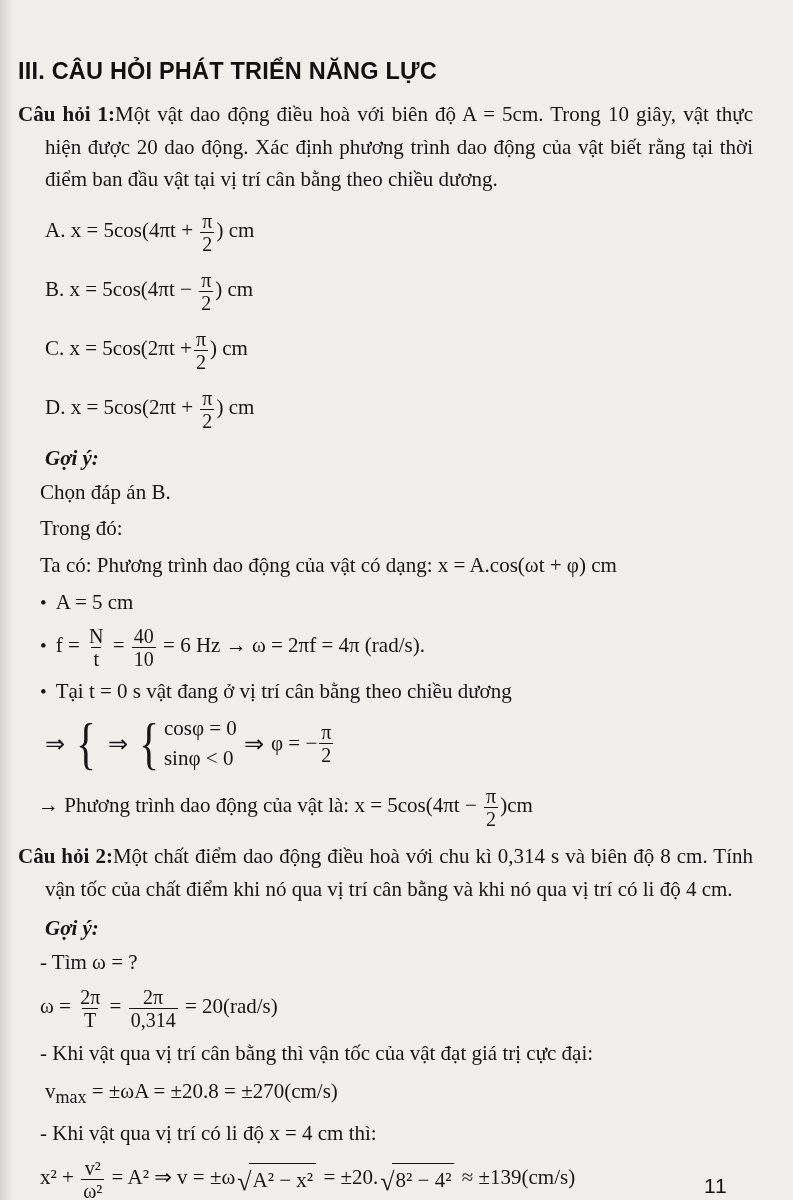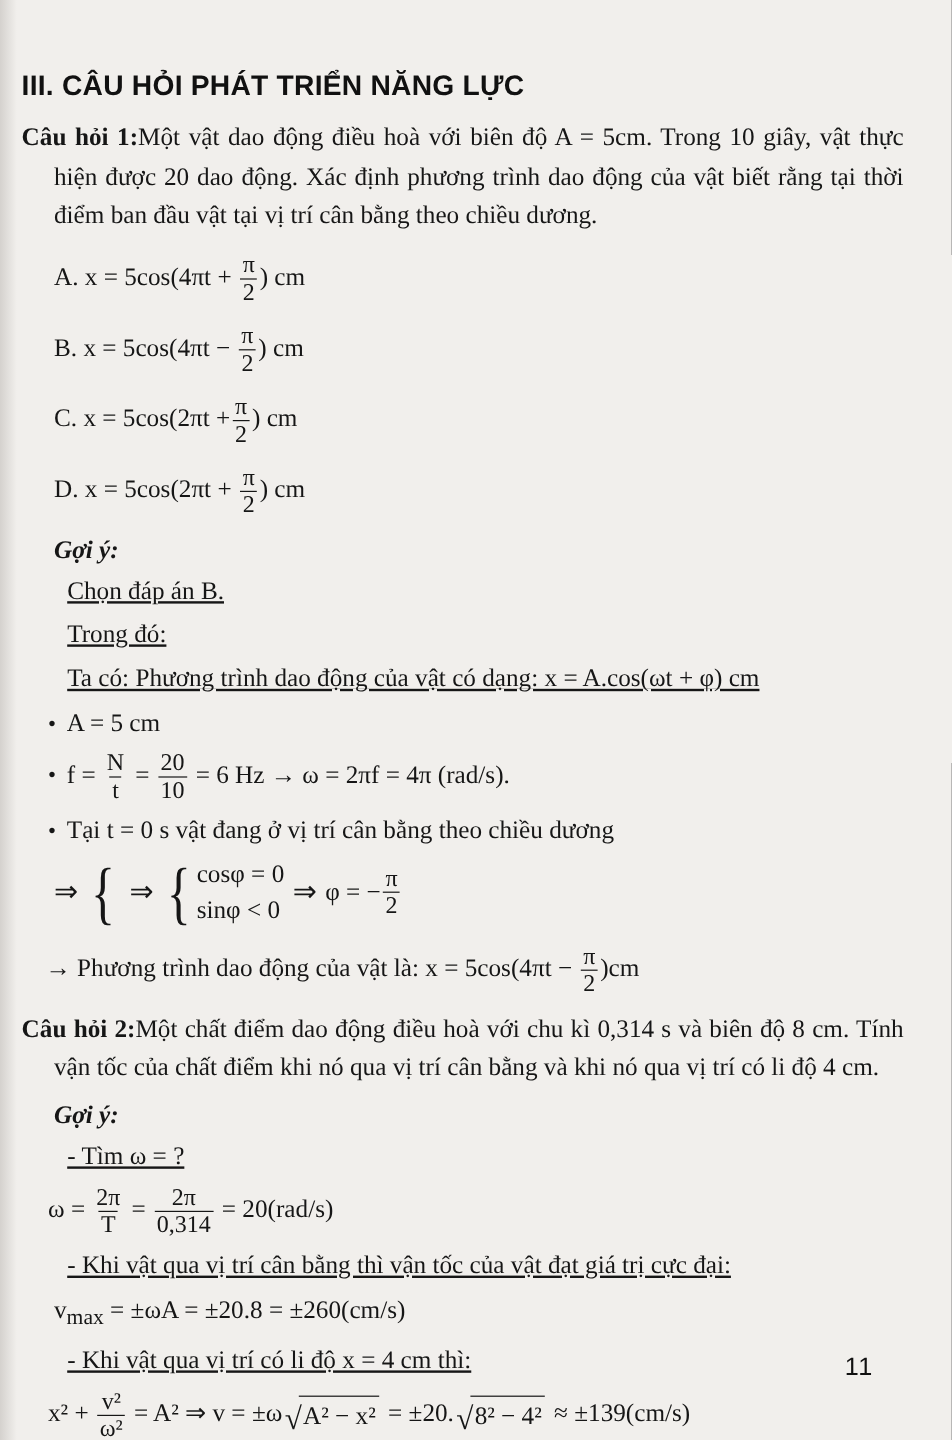--- a/index.html
+++ b/index.html
@@ -56,21 +56,21 @@
   .frac .den { border-top: 1.7px solid #161616; padding: 0 2px; }
   .frac .num { padding: 0 2px; }
 
   .choice { margin: 14px 0 14px 27px; }
 
   .hint {
     font-weight: bold;
     font-style: italic;
     margin: 11px 0 5px 27px;
   }
-  .sol-line { margin: 7px 0 7px 38px; line-height: 1.42; text-decoration: underline; }
+  .sol-line { margin: 7px 0 7px 22px; line-height: 1.42; }
   .bullet-line { margin: 7px 0 7px 22px; line-height: 1.42; }
   .bullet { margin-right: 9px; font-size: 19px; }
   .eq-line { margin: 8px 0 8px 22px; line-height: 1.42; }
   .eq-line2 { margin: 8px 0 8px 27px; line-height: 1.42; }
 
   .sys-line { margin: 5px 0 8px 20px; display: flex; align-items: center; }
   .implies { font-size: 24px; margin: 0 7px; }
   .cases { display: inline-flex; align-items: center; }
   .brace {
     font-size: 58px;
@@ -86,21 +86,21 @@
   .final-line { margin: 12px 0 10px 20px; line-height: 1.42; }
 
   sub.small-sub { font-size: 18px; }
 
   .sqrt { display: inline-flex; align-items: stretch; vertical-align: middle; margin: 0 2px; text-indent: 0; }
   .sqrt-sign { font-size: 26px; line-height: 1.05; align-self: flex-end; margin-right: -3px; }
   .sqrt-body { border-top: 1.7px solid #161616; padding: 2px 3px 0 4px; align-self: flex-end; }
 
   .page-number {
     position: absolute;
-    top: 1128px;
+    top: 1174px;
     left: 704px;
     font-family: "Liberation Sans", sans-serif;
     font-size: 21px;
     letter-spacing: 1px;
     color: #111;
   }
 </style>
 </head>
 <body>
 
@@ -145,21 +145,21 @@
 
     <div class="bullet-line">
       <span class="bullet">•</span><span>A = 5 cm</span>
     </div>
 
     <div class="bullet-line">
       <span class="bullet">•</span><span>f = </span><span class="frac">
           <span class="num">N</span>
           <span class="den">t</span>
         </span><span> = </span><span class="frac">
-          <span class="num">20</span>
+          <span class="num">40</span>
           <span class="den">10</span>
         </span><span> = 6 Hz → ω = 2πf = 4π (rad/s).</span>
     </div>
 
     <div class="bullet-line">
       <span class="bullet">•</span><span>Tại t = 0 s vật đang ở vị trí cân bằng theo chiều dương</span>
     </div>
 
     <div class="sys-line">
       <span class="implies">⇒</span>
@@ -204,21 +204,21 @@
           <span class="den">T</span>
         </span><span> = </span><span class="frac">
           <span class="num">2π</span>
           <span class="den">0,314</span>
         </span><span> = 20(rad/s)</span>
     </div>
 
     <div class="sol-line">- Khi vật qua vị trí cân bằng thì vận tốc của vật đạt giá trị cực đại:</div>
 
     <div class="eq-line2">
-      <span>v</span><sub class="small-sub">max</sub><span> = ±ωA = ±20.8 = ±260(cm/s)</span>
+      <span>v</span><sub class="small-sub">max</sub><span> = ±ωA = ±20.8 = ±270(cm/s)</span>
     </div>
 
     <div class="sol-line">- Khi vật qua vị trí có li độ x = 4 cm thì:</div>
 
     <div class="eq-line">
       <span>x² + </span><span class="frac">
           <span class="num">v²</span>
           <span class="den">ω²</span>
         </span><span> = A² ⇒ v = ±ω</span><span class="sqrt">
           <span class="sqrt-sign">√</span>

